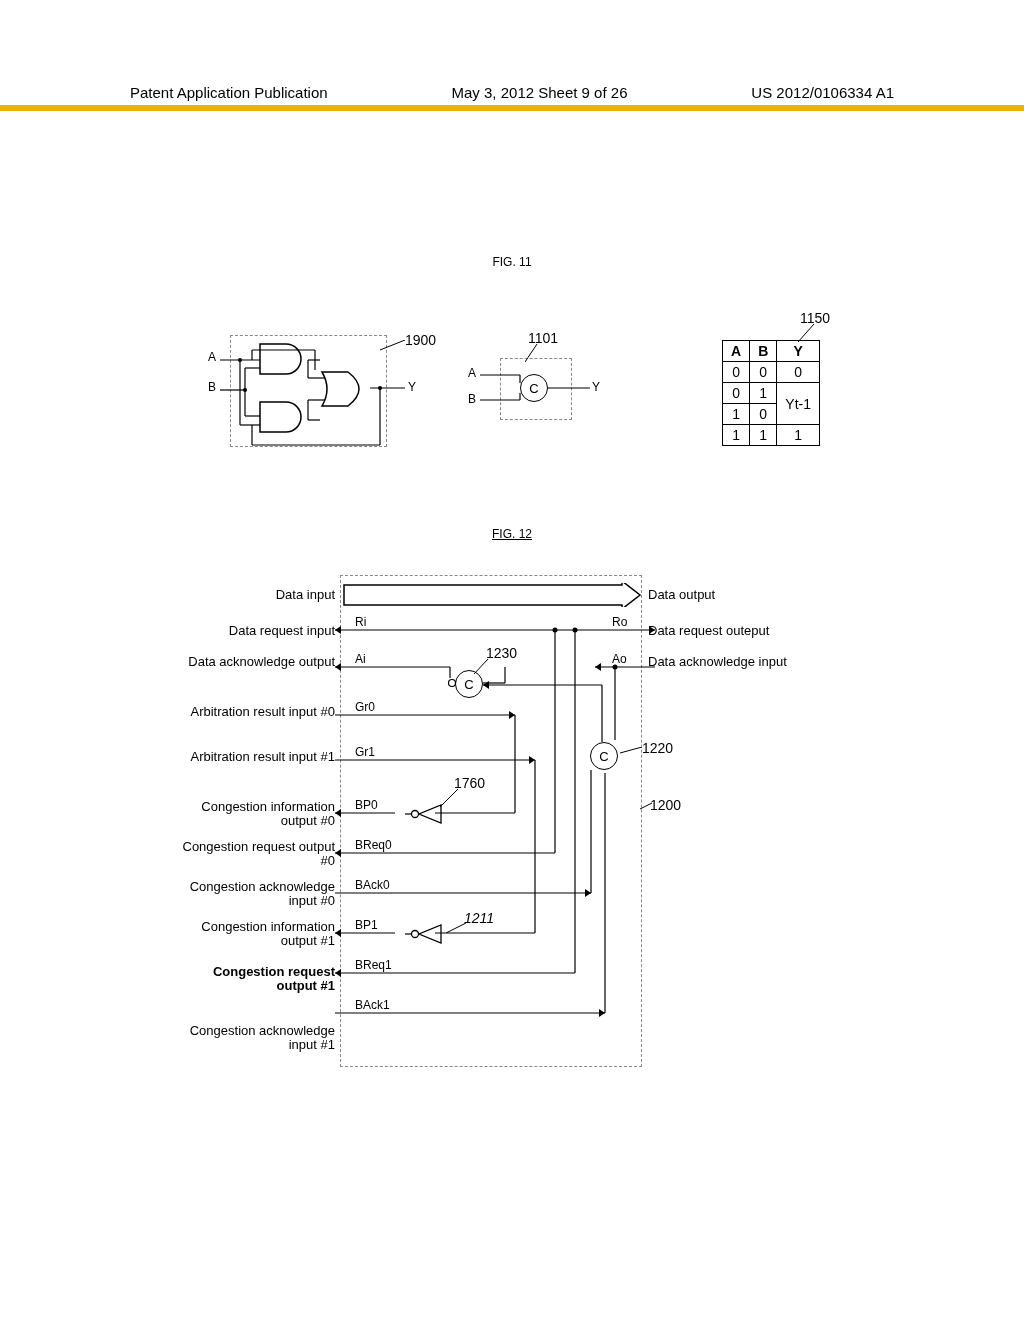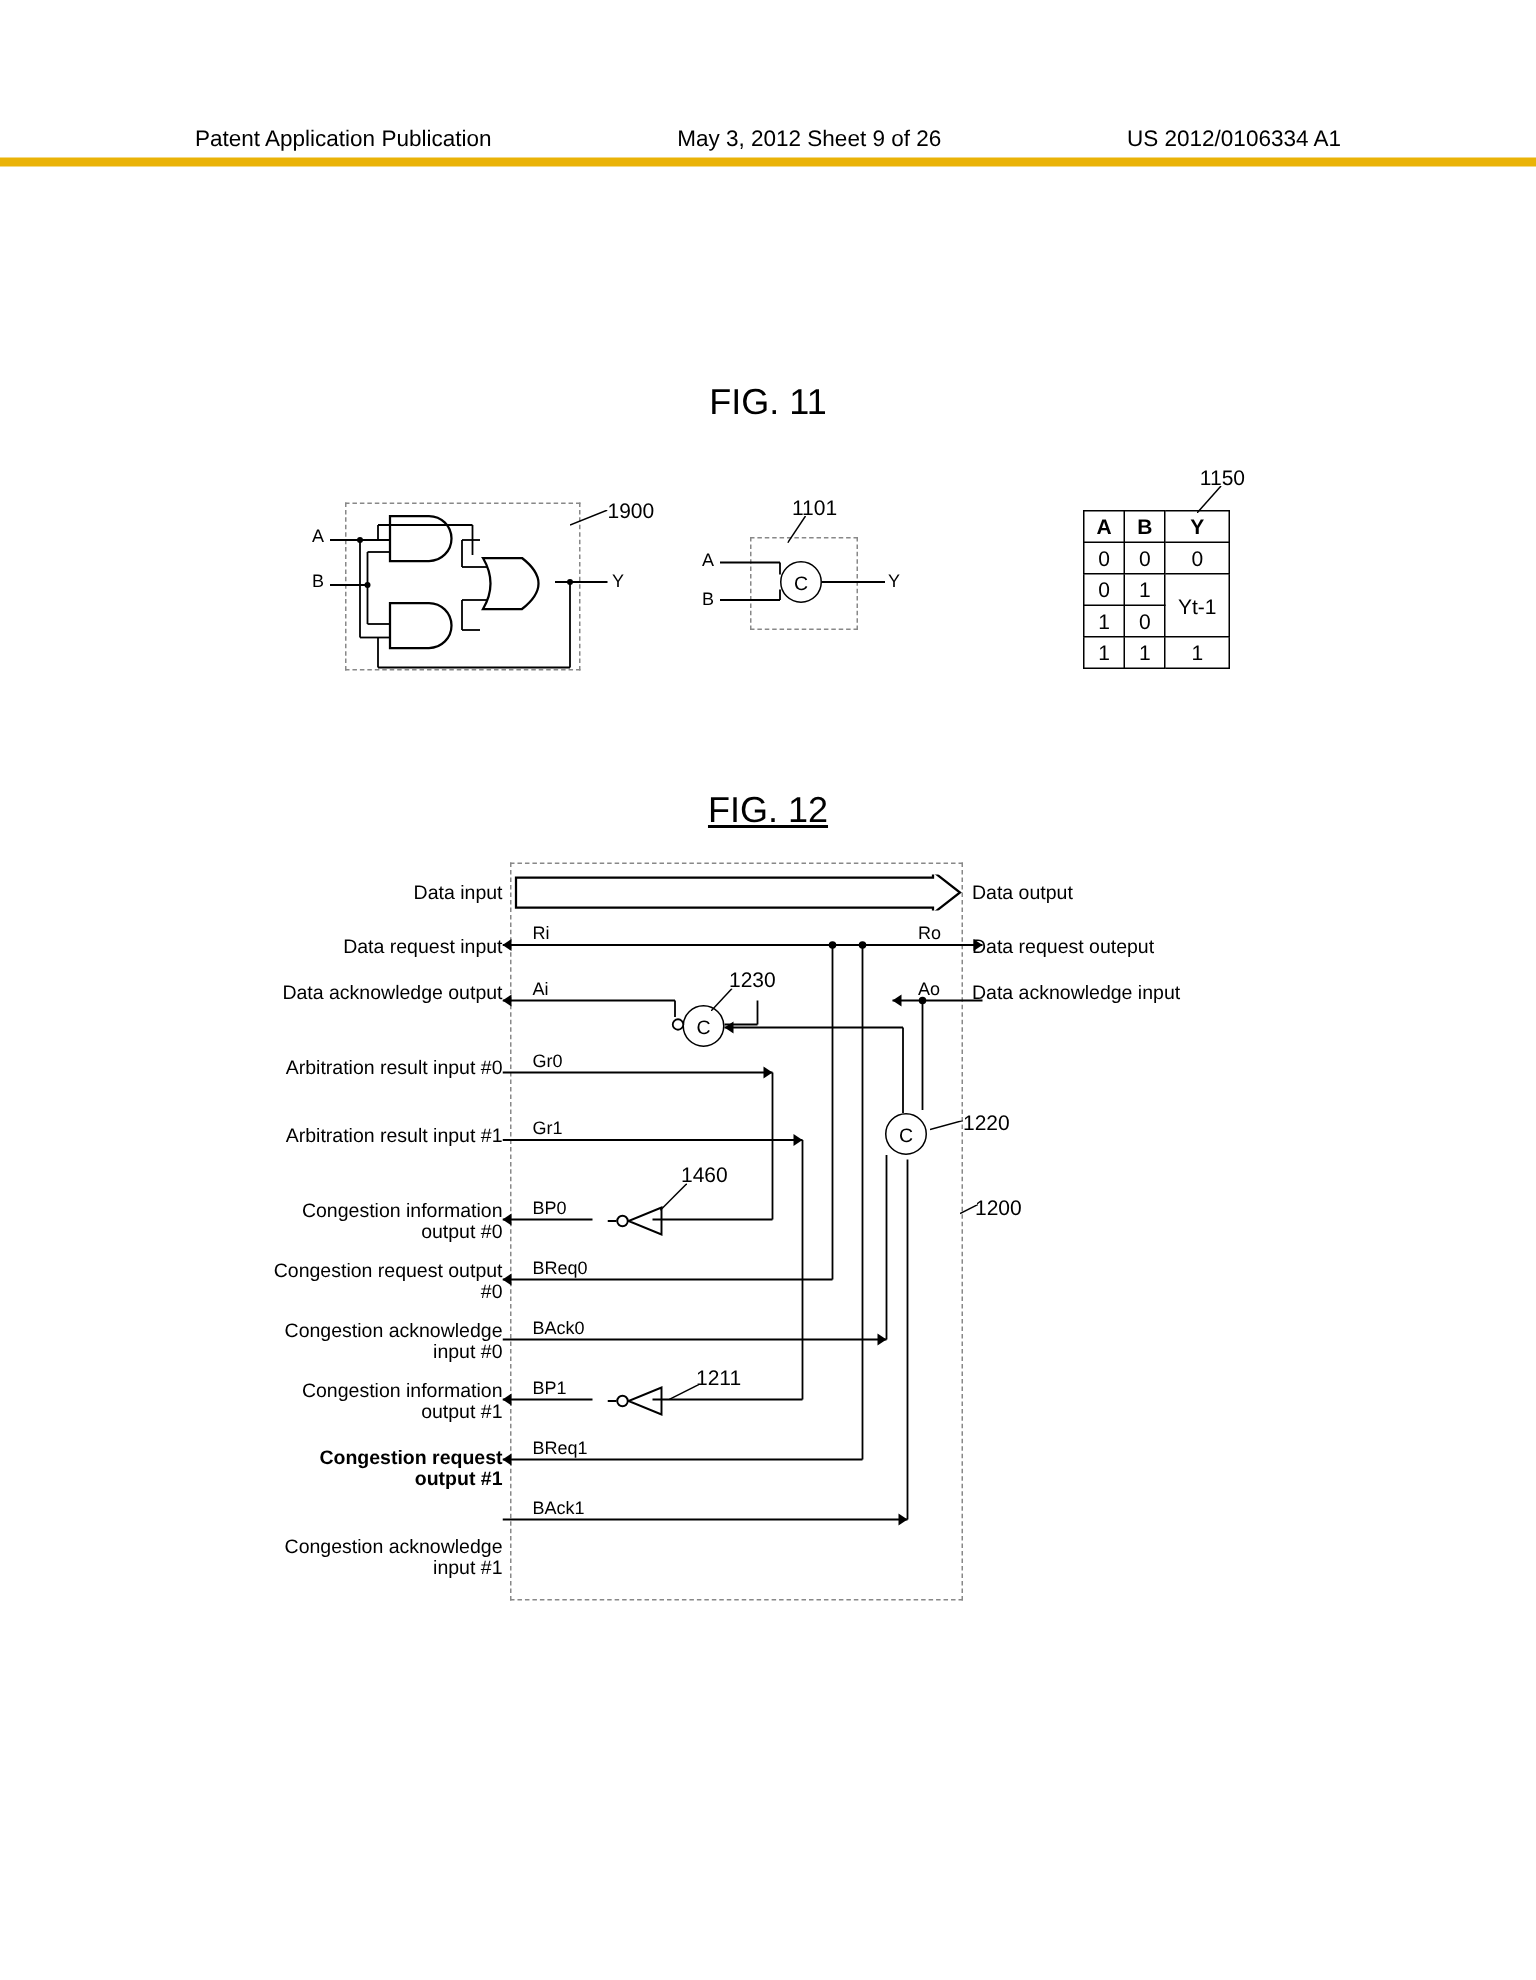--- a/index.html
+++ b/index.html
@@ -18,21 +18,21 @@
     right: 0;
     display: flex;
     justify-content: space-between;
     padding: 0 130px;
     font-size: 15px;
     border-bottom: 6px solid #eab308;
     padding-bottom: 4px;
   }
   .fig-label {
     text-align: center;
-    font-size: 24px;
+    font-size: 12px;
     font-weight: normal;
   }
   .fig11-container {
     position: absolute;
     top: 260px;
     left: 0;
     right: 0;
   }
   .fig11-label {
     position: absolute;
@@ -383,26 +383,26 @@
     <span class="ref-num" style="left:462px; top:165px;">1220</span>
     <svg style="position:absolute; left:440px; top:172px;" width="22" height="8">
         <line x1="0" y1="6" x2="22" y2="0" stroke="black"></line>
       </svg>
 
     <span class="ref-num" style="left:470px; top:222px;">1200</span>
     <svg style="position:absolute; left:460px; top:228px;" width="12" height="8">
         <line x1="0" y1="6" x2="12" y2="0" stroke="black"></line>
       </svg>
 
-    <span class="ref-num" style="left:274px; top:200px;">1460</span>
+    <span class="ref-num" style="left:274px; top:200px;">1760</span>
     <svg style="position:absolute; left:260px; top:214px;" width="18" height="18">
         <line x1="18" y1="0" x2="0" y2="18" stroke="black"></line>
       </svg>
 
-    <span class="ref-num" style="left:284px; top:335px;">1211</span>
+    <span class="ref-num" style="left:284px; top:335px;font-style:italic;">1211</span>
     <svg style="position:absolute; left:266px; top:348px;" width="20" height="10">
         <line x1="20" y1="0" x2="0" y2="10" stroke="black"></line>
       </svg>
 
     <svg style="position:absolute; left:155px; top:0;" width="12" height="495">
       <polygon points="0,55 6,51 6,59" fill="black" transform="translate(0,0)"></polygon>
     </svg>
 
   </div>
 </div>

